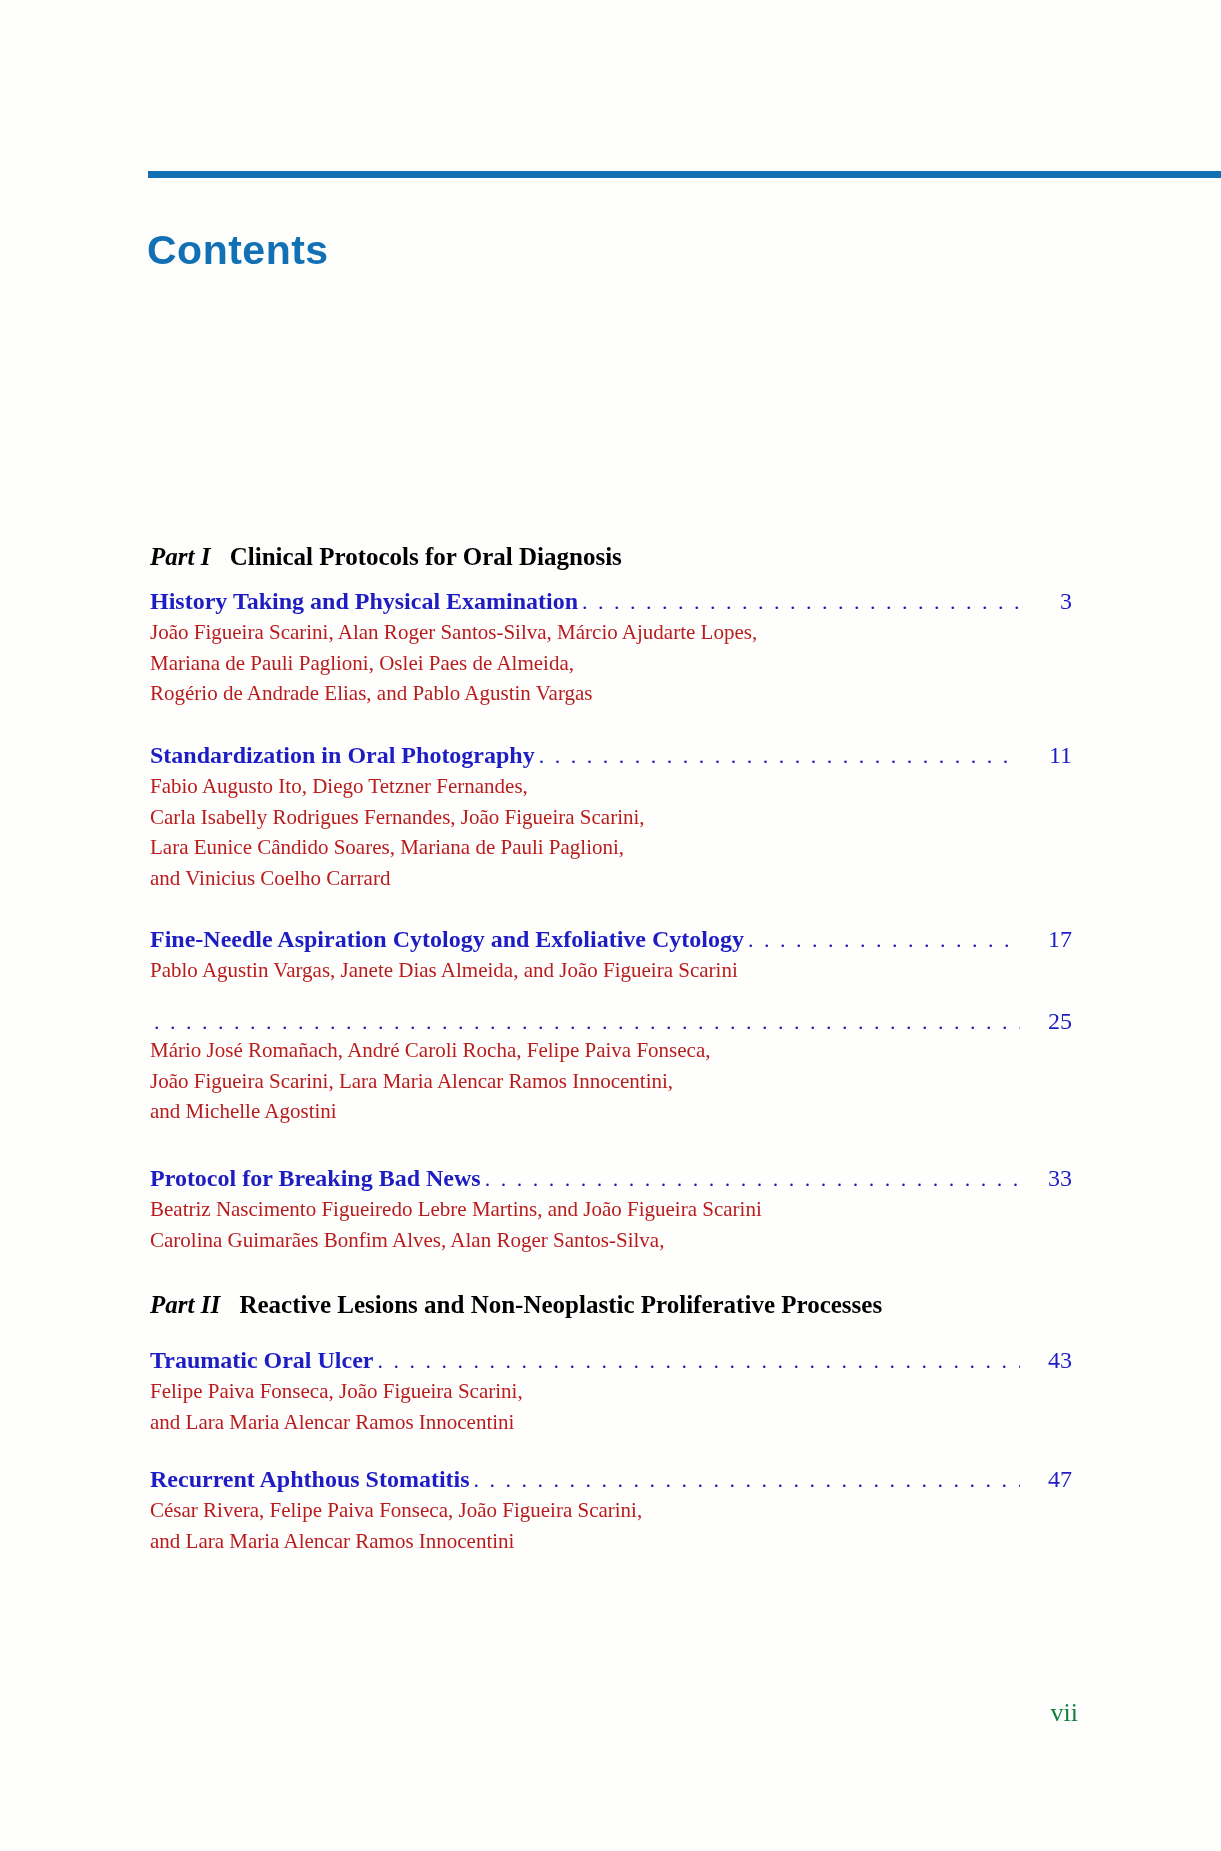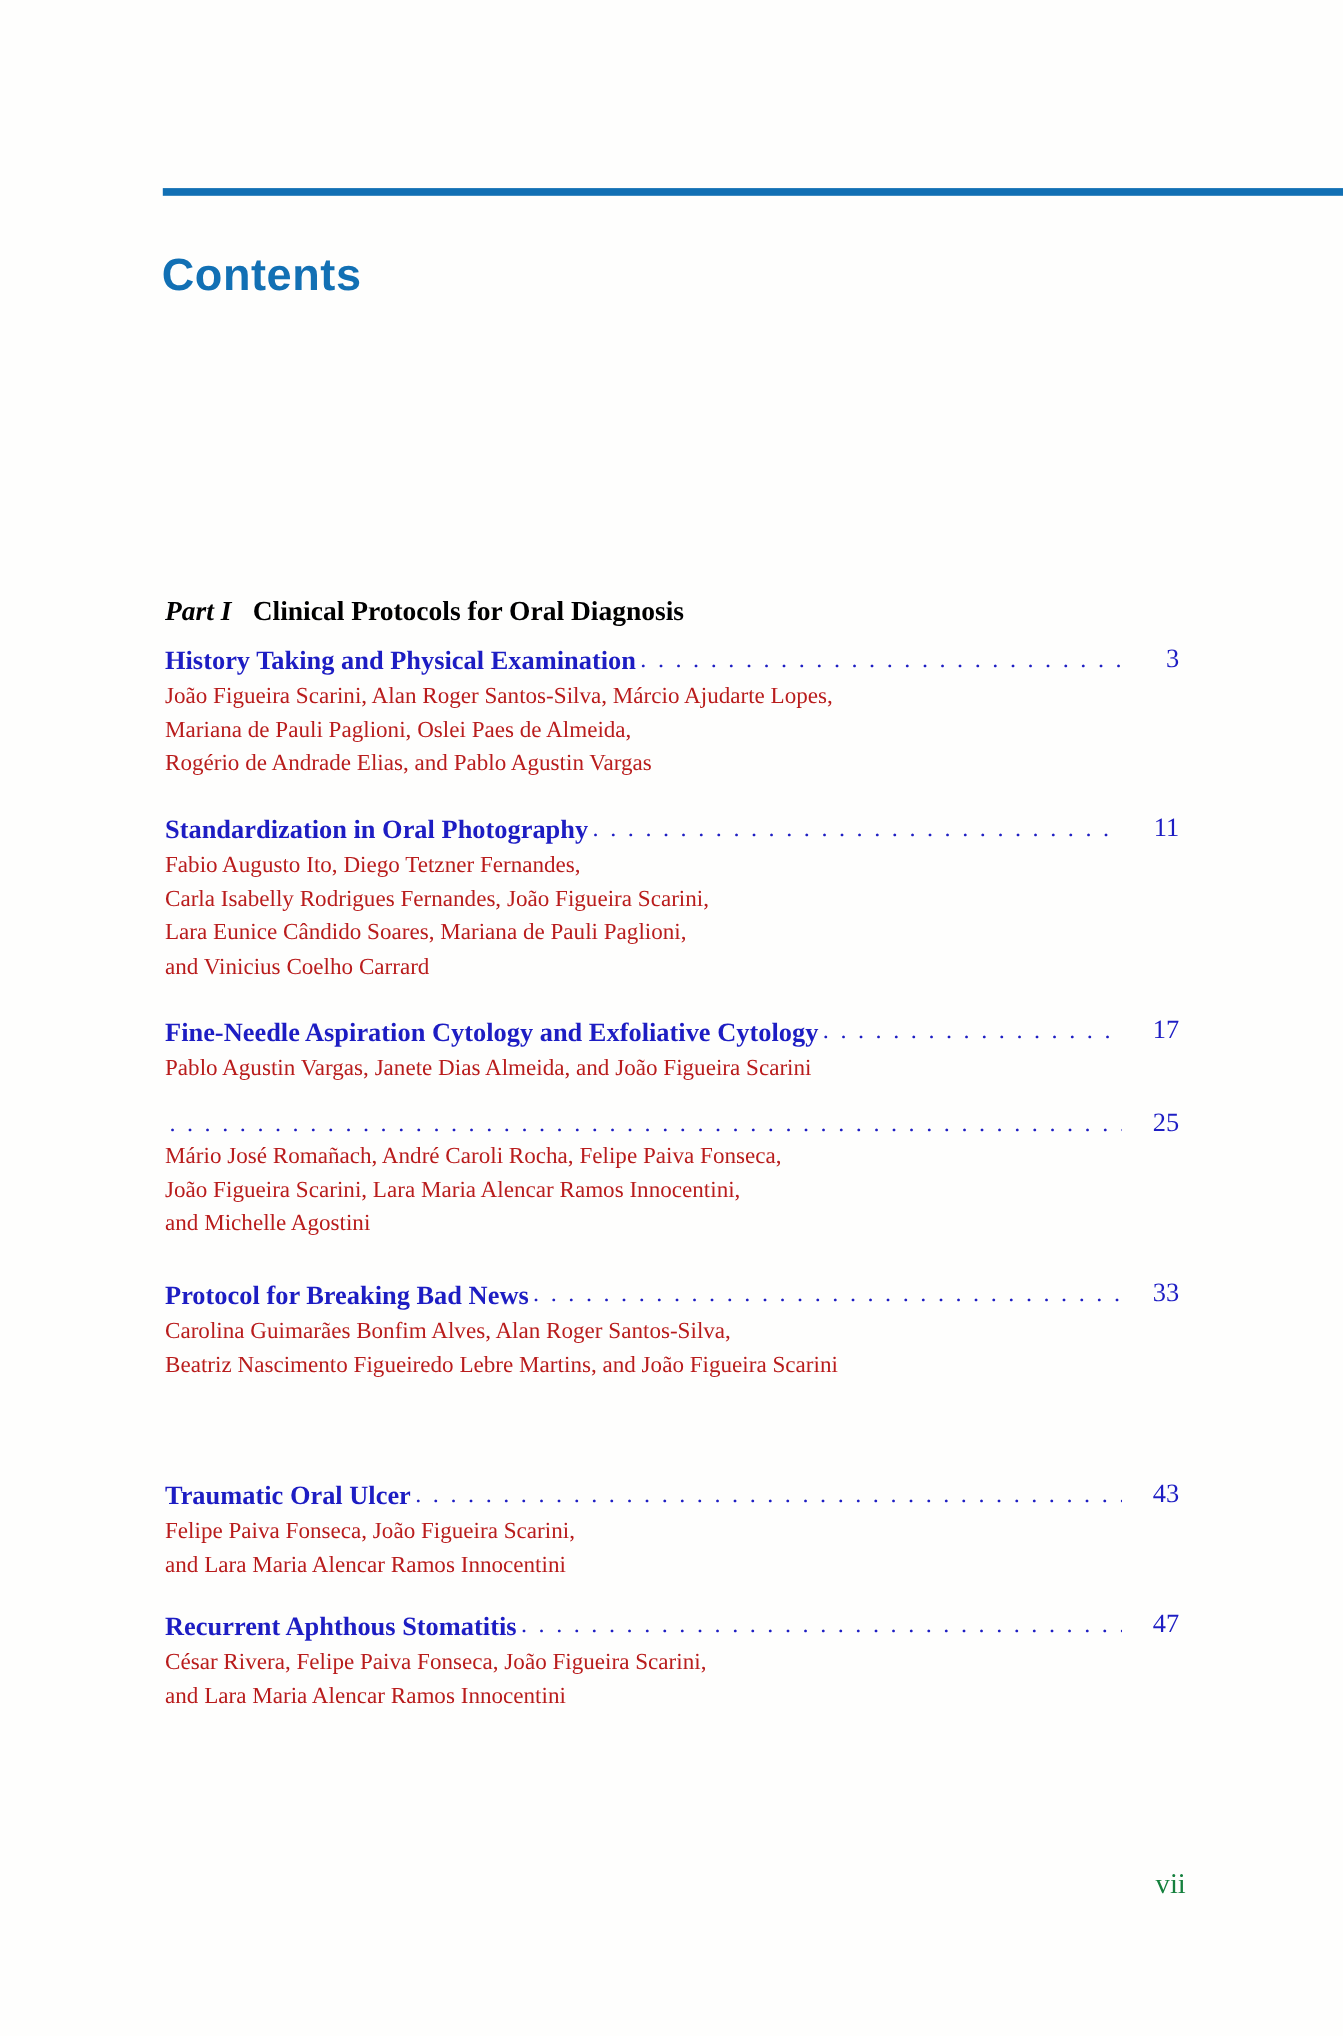--- a/index.html
+++ b/index.html
@@ -30,21 +30,21 @@
     letter-spacing:.5px;
   }
   .block{position:absolute;left:150px;width:922px;}
   .part-heading{
     font-weight:bold;font-size:25px;line-height:30px;color:#000;
     white-space:nowrap;
   }
   .part-label{display:inline-block;font-style:italic;}
   .part-title{display:inline-block;margin-left:13px;}
   .toc-row{
-    display:flex;align-items:flex-start;width:100%;
+    display:flex;align-items:center;width:100%;
   }
   .ch-title{
     font-weight:bold;font-size:24px;line-height:31px;
     color:var(--link,#1d1dc3);white-space:nowrap;
   }
   .dots{
     flex:1 1 auto;overflow:hidden;white-space:nowrap;
     font-size:22px;letter-spacing:2.5px;
     color:var(--link,#1d1dc3);
     margin:0 6px 0 4px;
@@ -127,25 +127,29 @@
     </div>
   </div>
 
   <div class="block" style="top:1163px">
     <div class="toc-row">
       <span class="ch-title">Protocol for Breaking Bad News</span>
       <span class="dots">. . . . . . . . . . . . . . . . . . . . . . . . . . . . . . . . . . . . . . . . . . . . . . . . . . . . . . . . . . . . . . . . . . . . . . . . . . . . . . . . . . . . . . . . . . . . . . . . . . . . . . . . . . . . . . . . . . . . . . . . </span>
       <span class="ch-page">33</span>
     </div>
     <div class="authors">
+      <div>Beatriz Nascimento Figueiredo Lebre Martins, and João Figueira Scarini</div>
       <div>Carolina Guimarães Bonfim Alves, Alan Roger Santos-Silva,</div>
-      <div>Beatriz Nascimento Figueiredo Lebre Martins, and João Figueira Scarini</div>
     </div>
   </div>
 
+  <div class="block part-heading" style="top:1290px">
+    <span class="part-label">Part II</span>
+    <span class="part-title">Reactive Lesions and Non-Neoplastic Proliferative Processes</span>
+  </div>
 
   <div class="block" style="top:1345px">
     <div class="toc-row">
       <span class="ch-title">Traumatic Oral Ulcer</span>
       <span class="dots">. . . . . . . . . . . . . . . . . . . . . . . . . . . . . . . . . . . . . . . . . . . . . . . . . . . . . . . . . . . . . . . . . . . . . . . . . . . . . . . . . . . . . . . . . . . . . . . . . . . . . . . . . . . . . . . . . . . . . . . . </span>
       <span class="ch-page">43</span>
     </div>
     <div class="authors">
       <div>Felipe Paiva Fonseca, João Figueira Scarini,</div>
       <div>and Lara Maria Alencar Ramos Innocentini</div>

